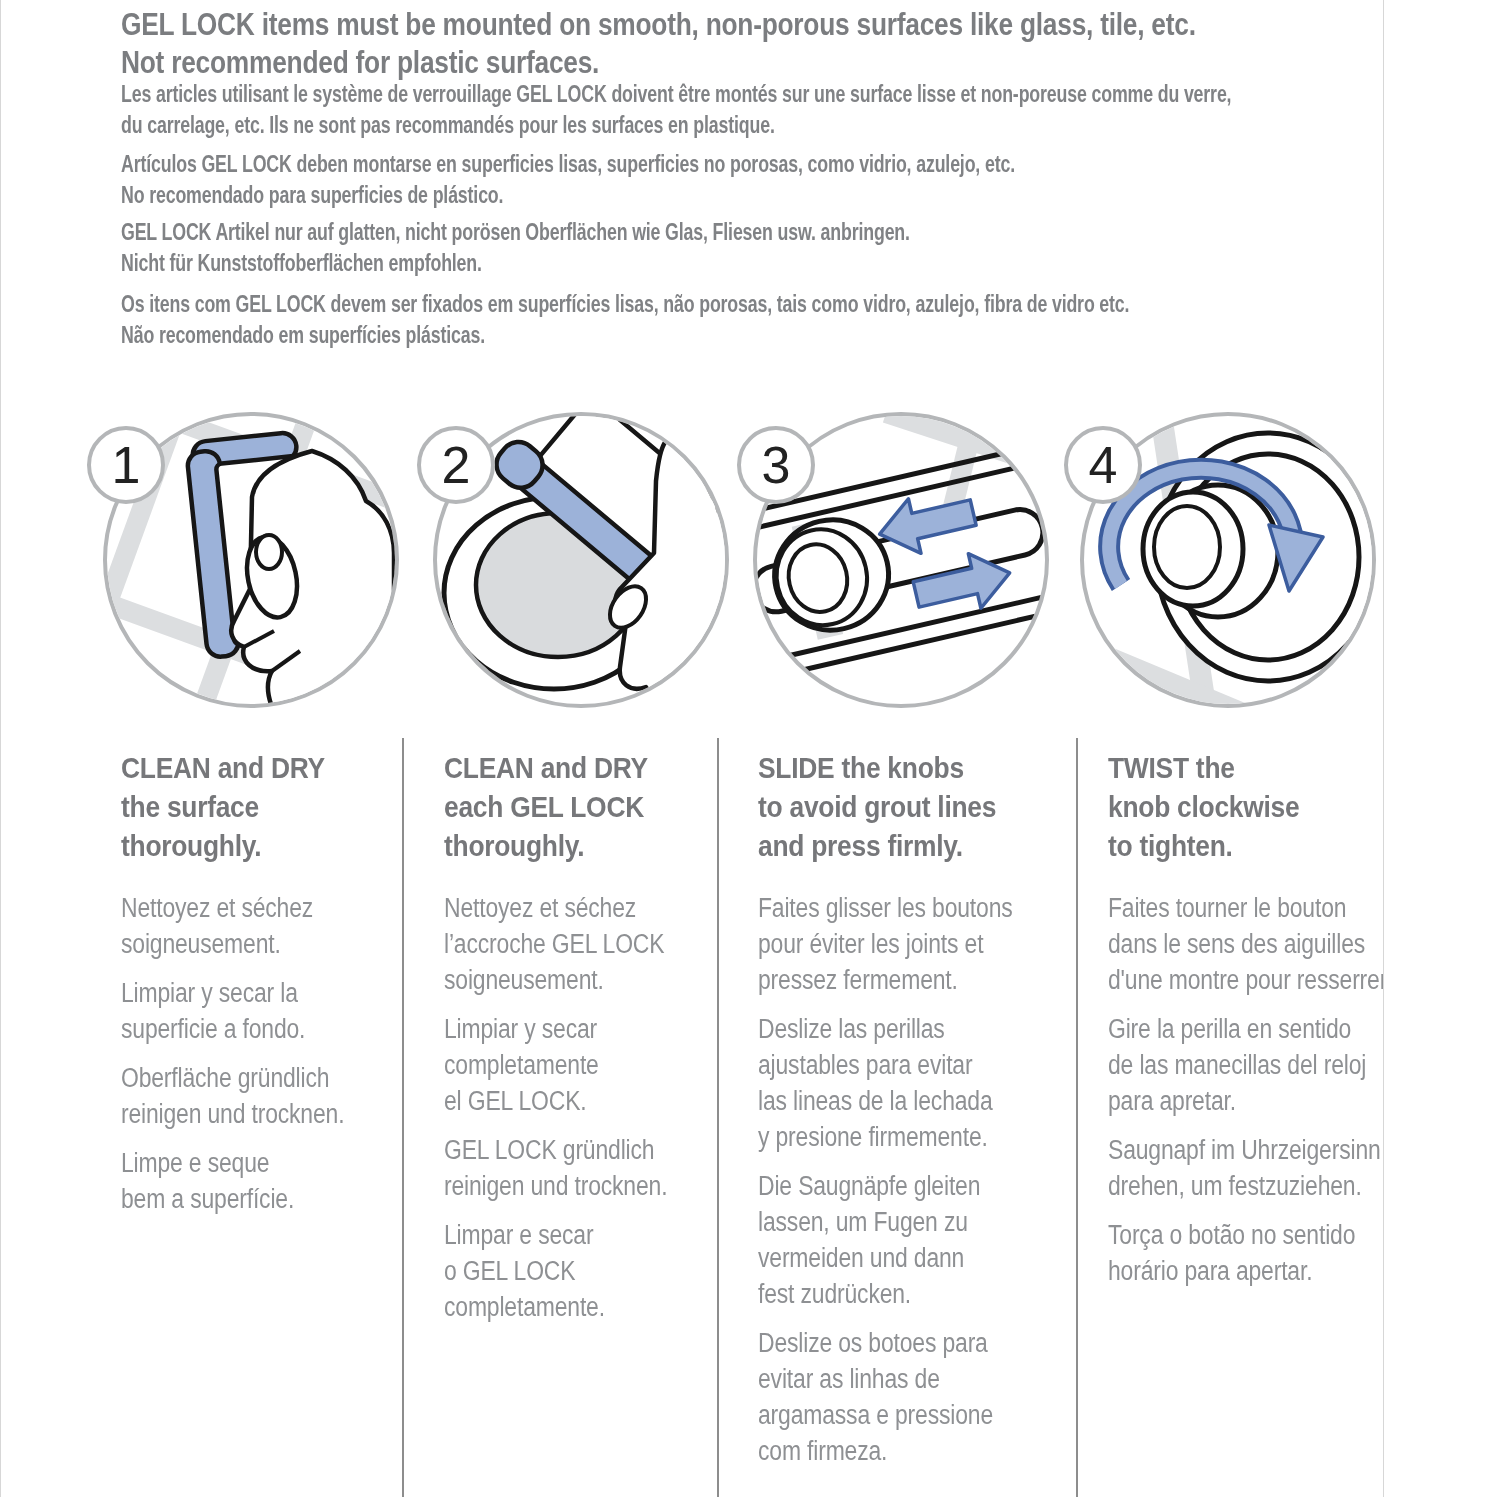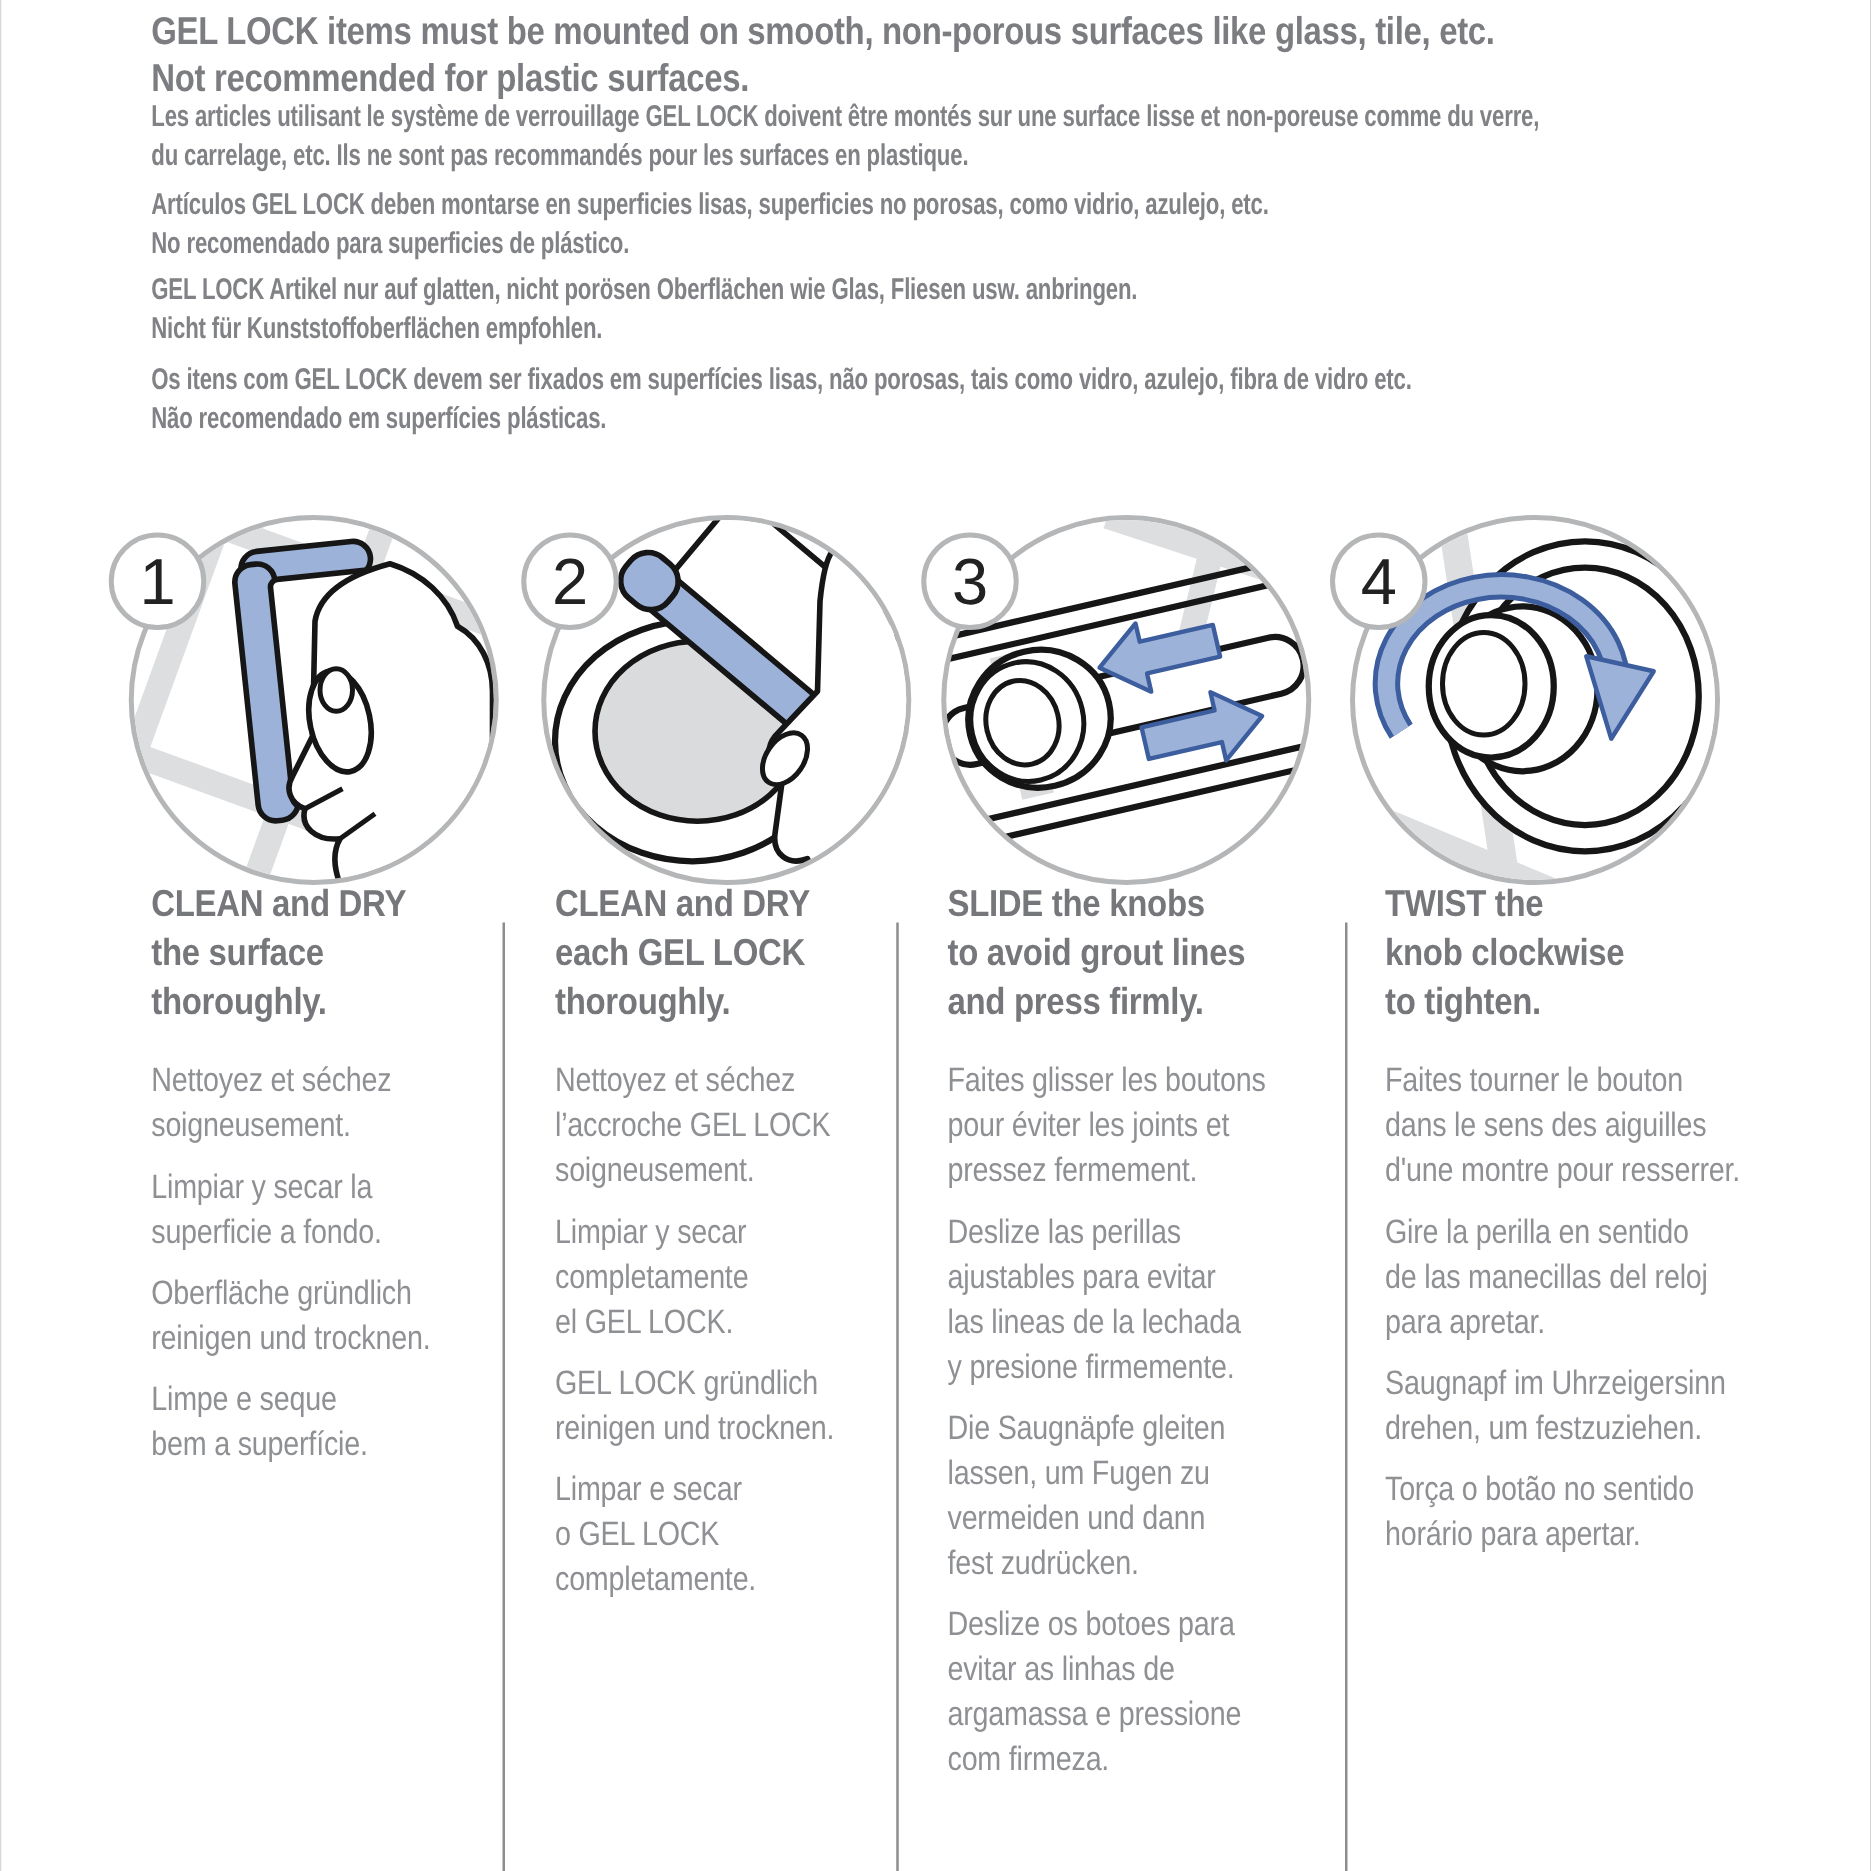--- a/index.html
+++ b/index.html
@@ -1,17 +1,17 @@
 <!DOCTYPE html>
 <html><head>
 <meta charset="utf-8">
 <style>
   html,body{margin:0;padding:0;background:#fff;}
   #page{
-    position:relative;width:1497px;height:1497px;background:#fff;overflow:hidden;
+    position:relative;width:1384px;height:1497px;background:#fff;overflow:hidden;
     font-family:"Liberation Sans",sans-serif;color:#7e8083;
     border-left:1px solid #d7d7d7;border-right:1px solid #d7d7d7;box-sizing:border-box;
   }
   .pre{white-space:pre;}
   
   .title{
     position:absolute;left:120px;top:6px;font-size:31px;font-weight:700;
     line-height:38px;color:#7b7d80;letter-spacing:-.3px;
     transform:scaleX(.85);transform-origin:0 0;
   }
@@ -23,21 +23,21 @@
   #intro-es{top:148px}
   #intro-de{top:216px}
   #intro-pt{top:288px}
   
   .figure{position:absolute;top:385px;width:330px;height:340px;}
   #fig1{left:85px}#fig2{left:415px}#fig3{left:735px}#fig4{left:1062px}
   .figure svg{display:block;width:330px;height:340px;}
   
   .divider{position:absolute;top:738px;bottom:0;width:2px;background:#8d8d8d;}
   #div1{left:401px}#div2{left:716px}#div3{left:1075px}
-  .col{position:absolute;top:704px;}
+  .col{position:absolute;top:748px;}
   #col1{left:120px;width:275px}
   #col2{left:443px;width:265px}
   #col3{left:757px;width:310px}
   #col4{left:1107px;width:320px}
   .col .heading{
     font-size:30px;font-weight:700;line-height:39px;color:#76777a;
     margin:0 0 25px 0;letter-spacing:-.3px;transform:scaleX(.88);transform-origin:0 0;
   }
   .col .body{transform:scaleX(.85);transform-origin:0 0;}
   .col .body p{

